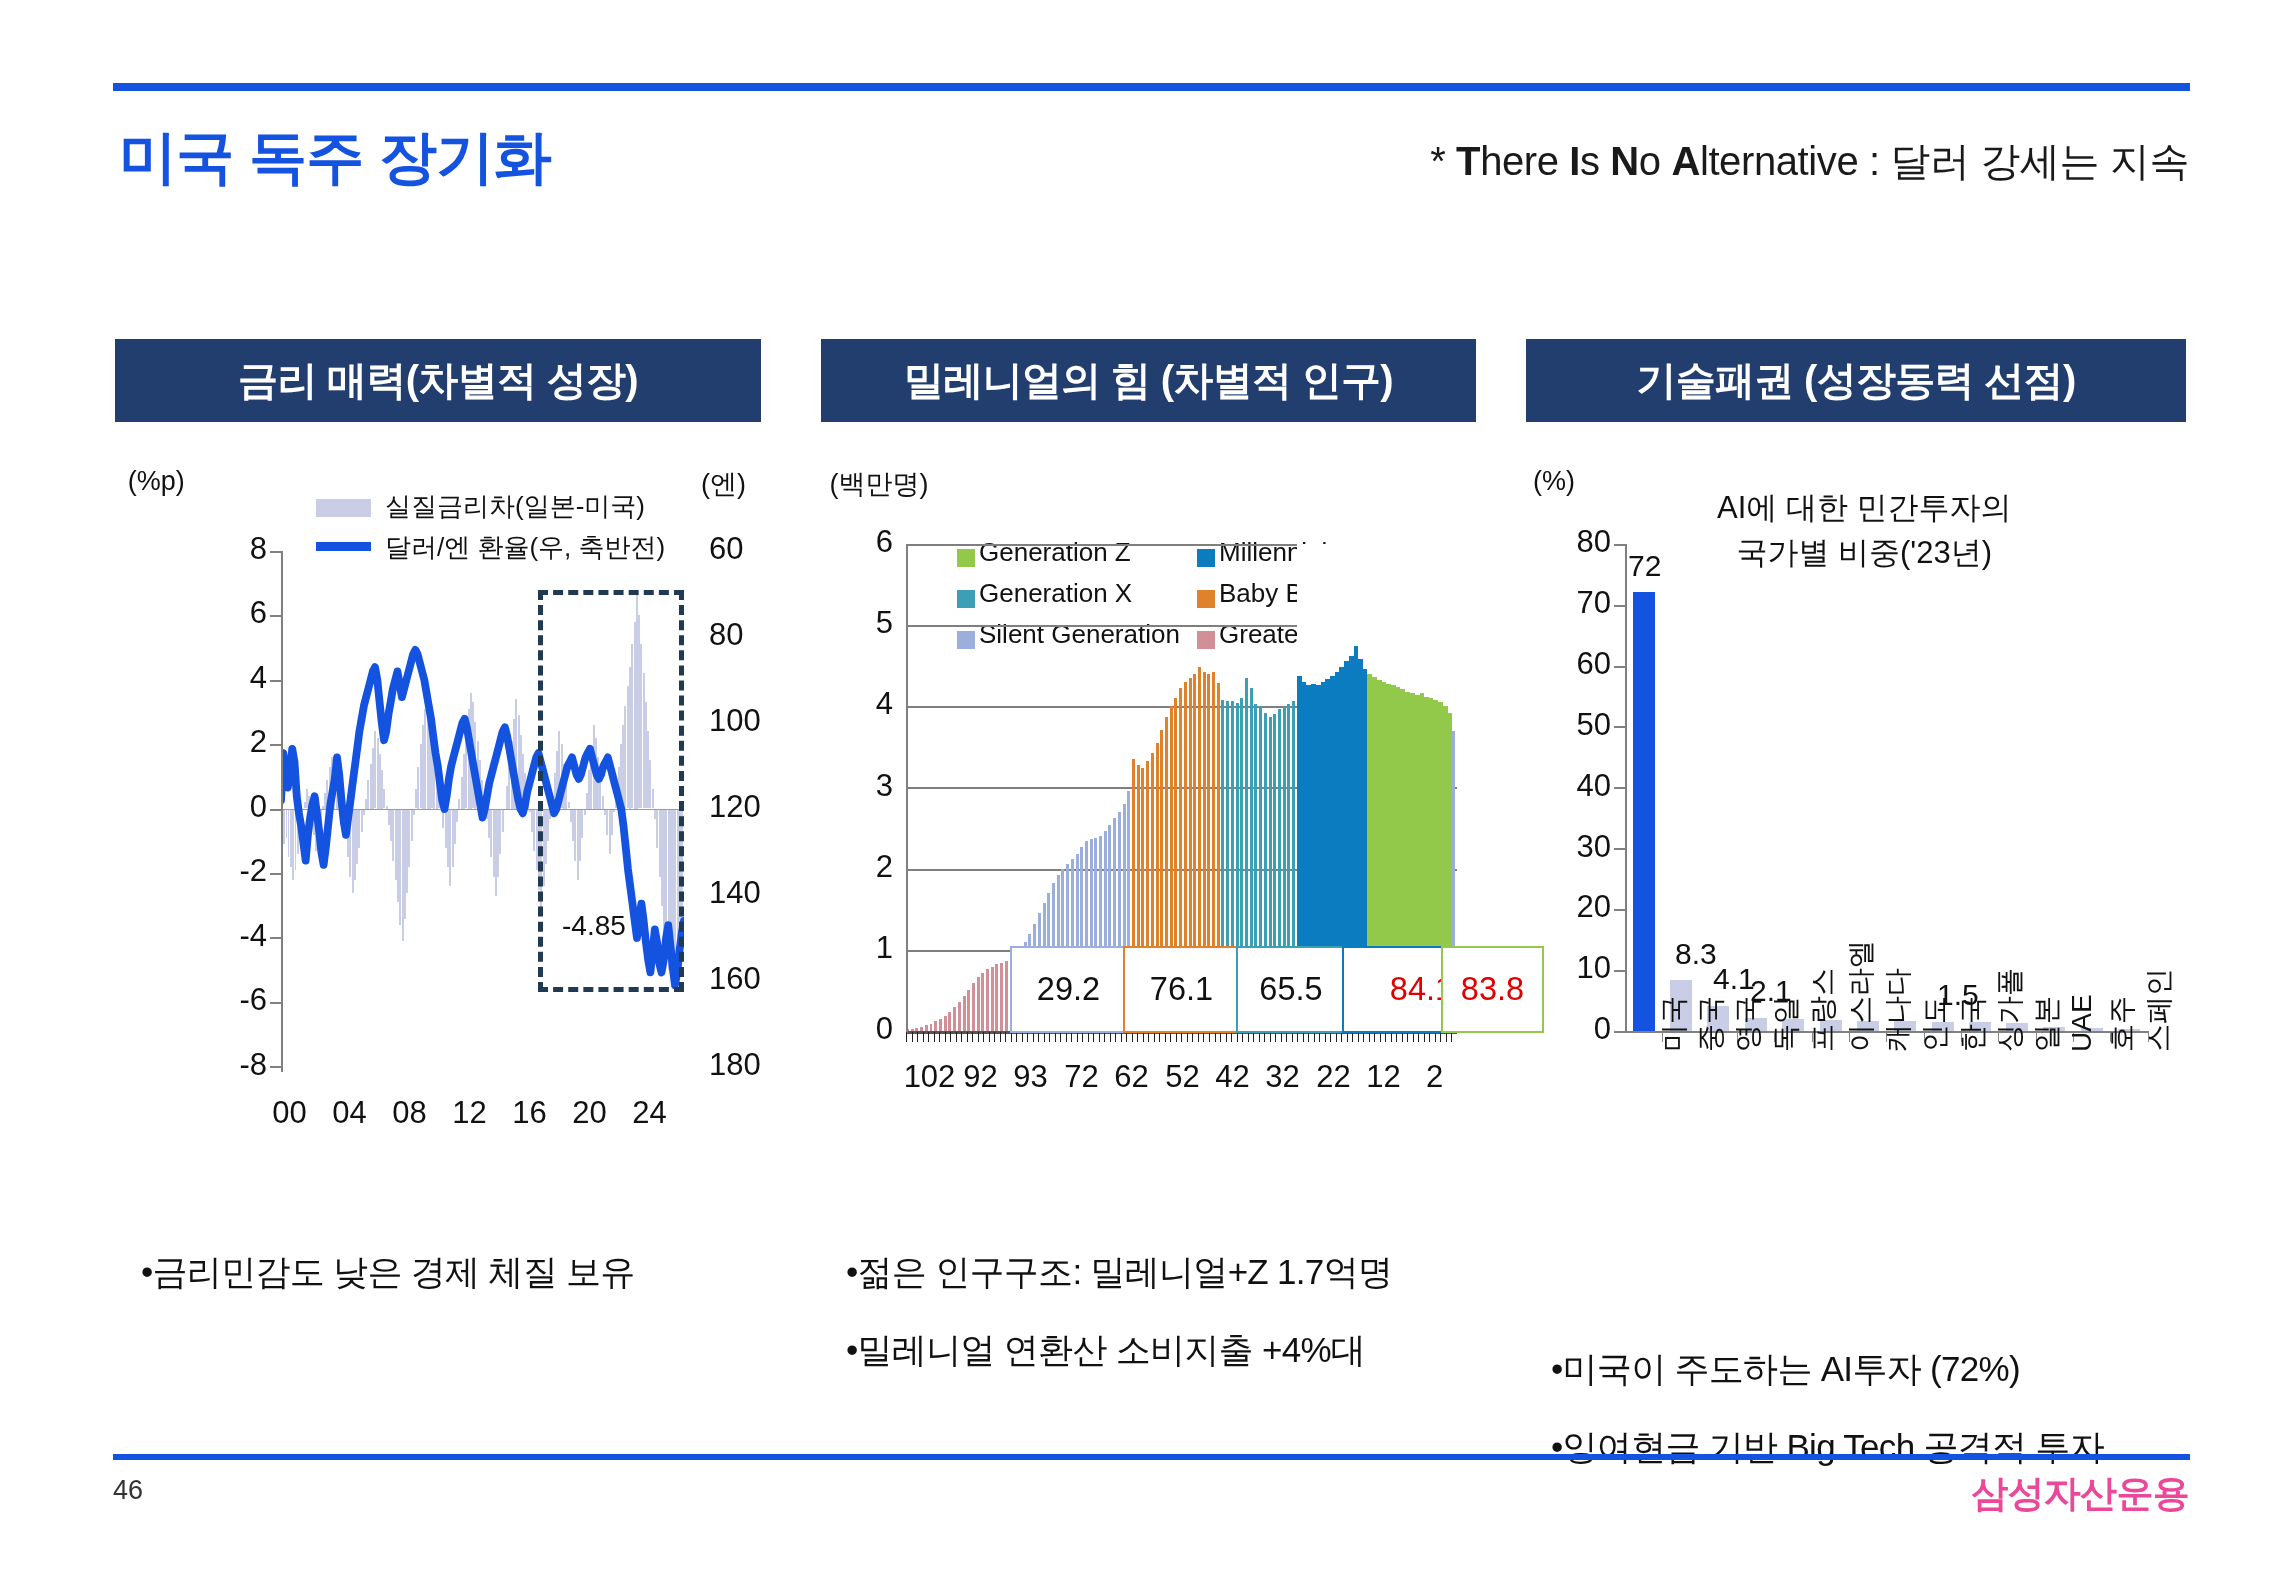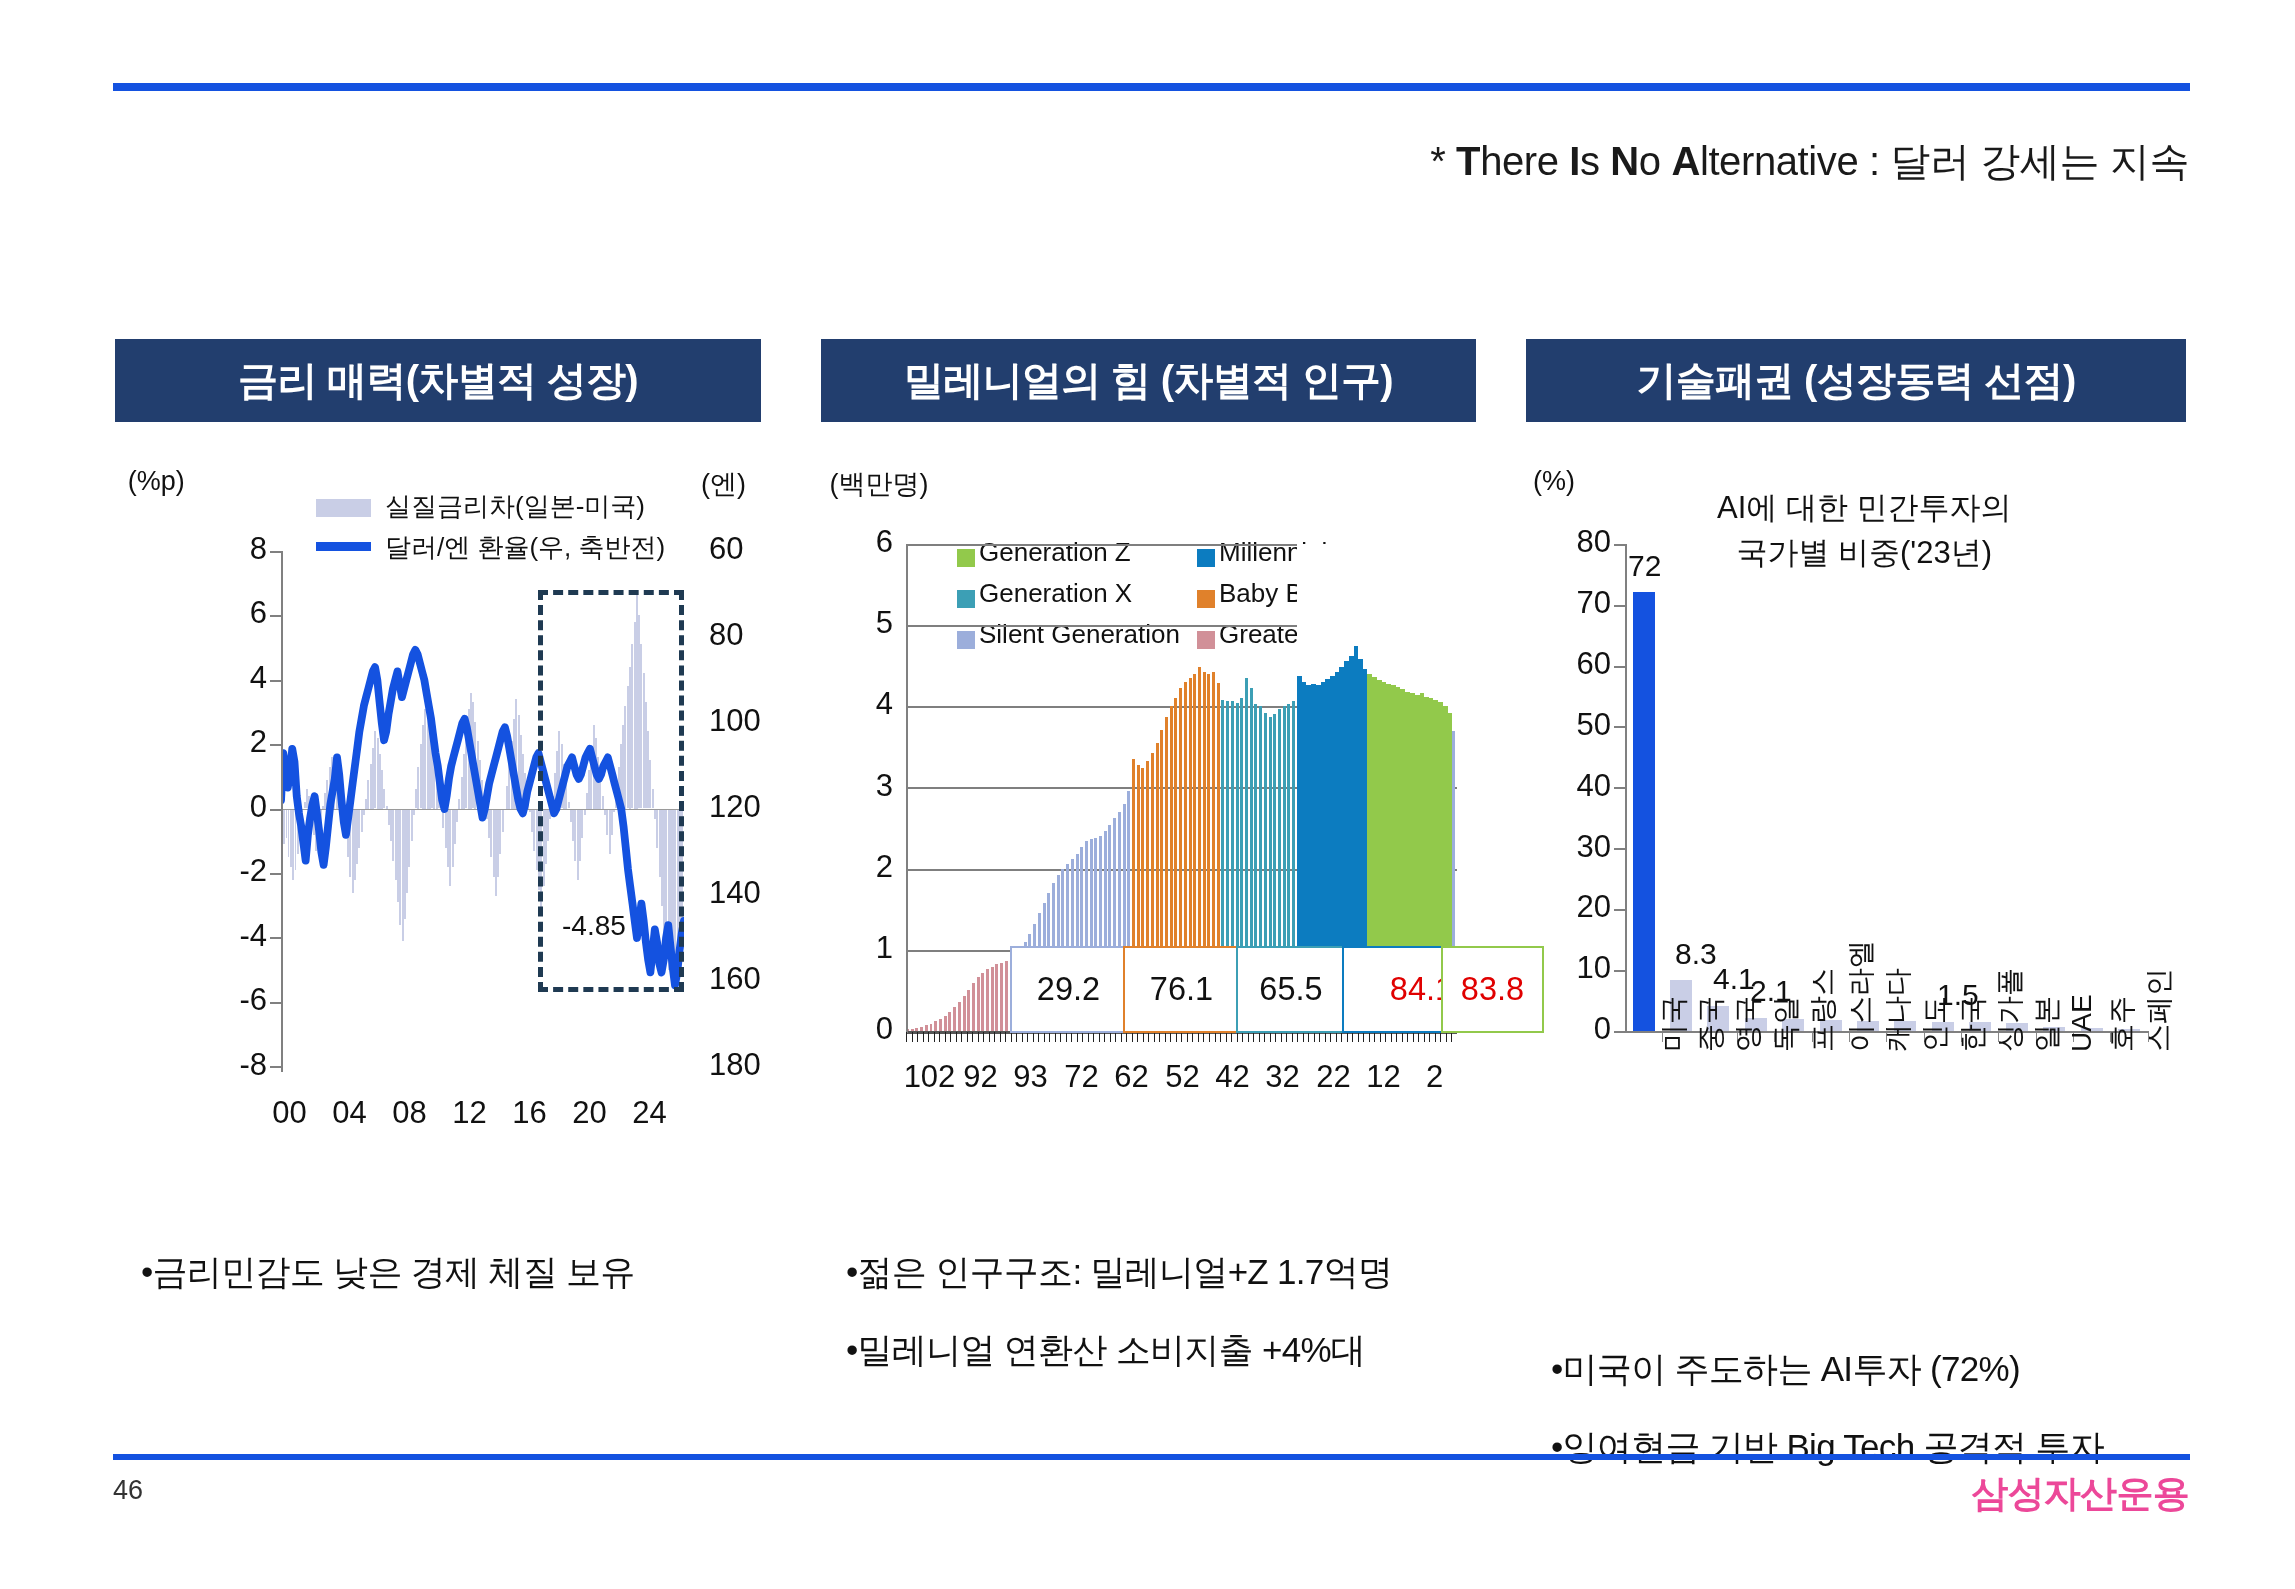--- a/index.html
+++ b/index.html
@@ -88,20 +88,21 @@
   .bot-rule{position:absolute;left:113px;top:1454px;width:2077px;height:6.4px;background:#1452E0;}
   .pagenum{position:absolute;left:113px;top:1475px;font-size:27px;color:#333;}
   .logo{position:absolute;right:106px;top:1469px;font-size:37px;font-weight:bold;color:#ec4899;letter-spacing:-0.7px;}
 </style>
 </head>
 <body>
 
 <div class="slide">
 
   <div class="top-rule"></div>
+  <div class="title">미국 독주 장기화</div>
   <div class="subtitle">
     <span>*&nbsp;</span><span class="cap">T</span>here <span class="cap">I</span>s <span class="cap">N</span>o <span class="cap">A</span>lternative : 달러 강세는 지속
   </div>
 
   <div class="panelhead" id="ph1">금리 매력(차별적 성장)</div>
   <div class="panelhead" id="ph2">밀레니얼의 힘 (차별적 인구)</div>
   <div class="panelhead" id="ph3">기술패권 (성장동력 선점)</div>
 
   <div class="chart" id="chart1">
     <div class="unit" style="left:12.7px;top:0px;">(%p)</div>

